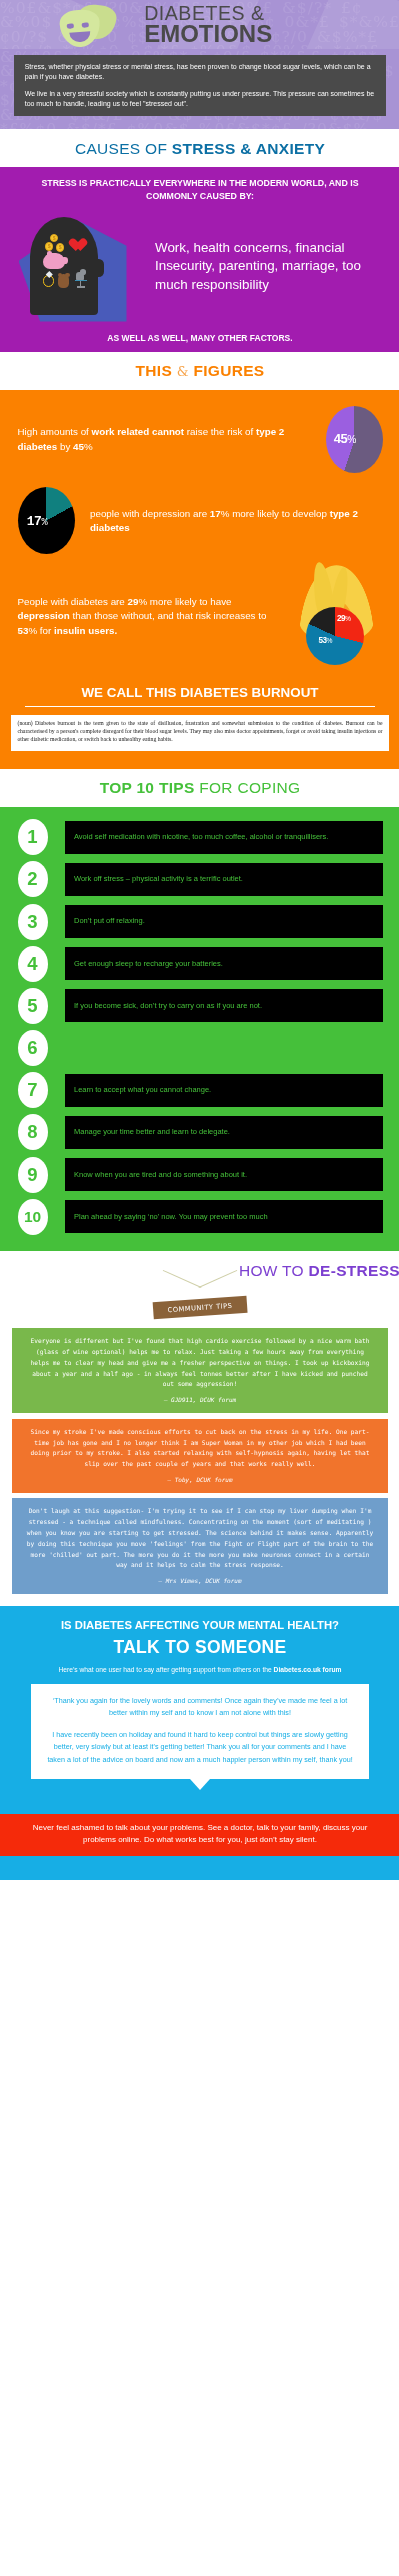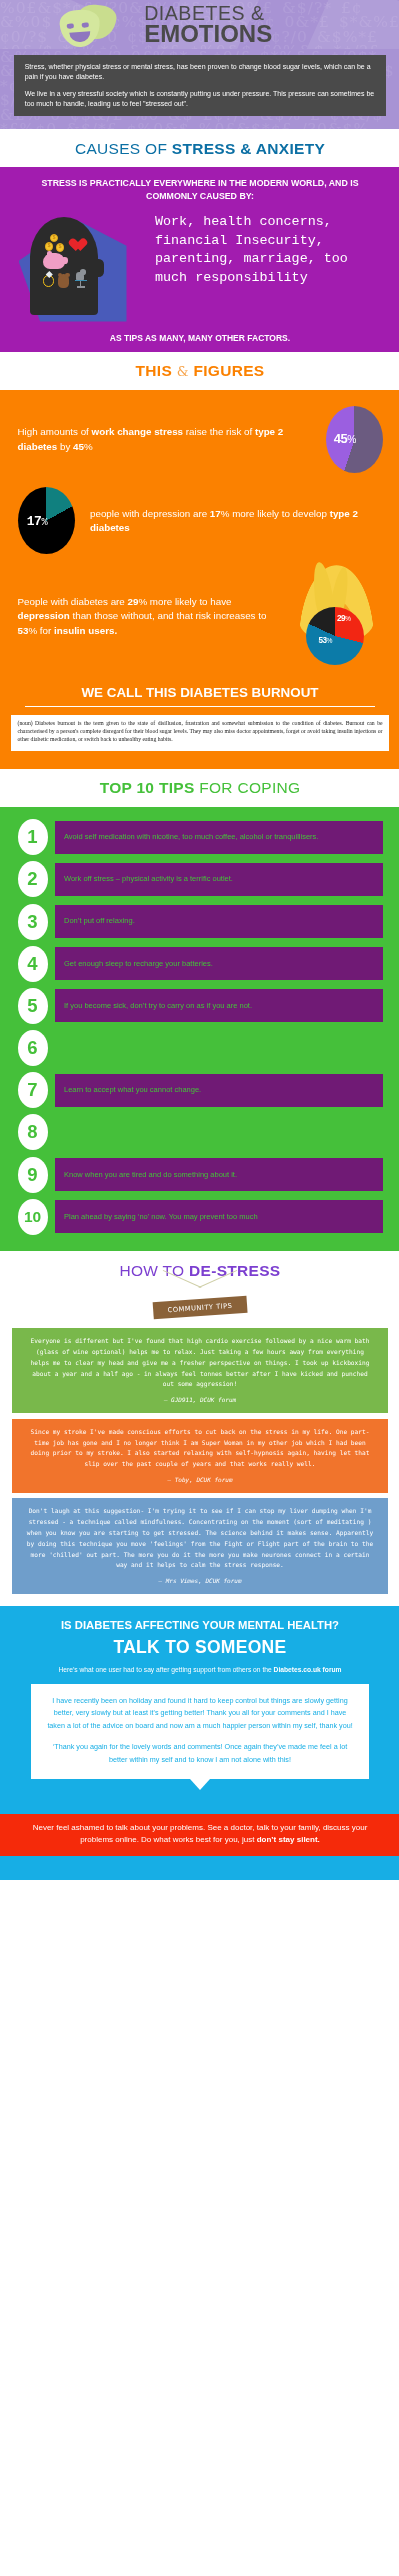--- a/index.html
+++ b/index.html
@@ -101,44 +101,44 @@
     text-align: center;
     padding: 10.3px 0 9.3px 0;
     font-size: 15.5px;
     letter-spacing: 0.3px;
   }
   .sec-title .light { font-weight: 300; }
   .sec-title .bold { font-weight: bold; }
   .sec-title.blue { color: #0b6fa4; }
   .sec-title.orange { color: #fb8100; }
   .sec-title.green { color: #45c03a; }
-  .sec-title.purple { color: #7c3fd0; }
+  .sec-title.purple { color: #7c3fd0; text-align: right; }
   .sec-title .amp { font-weight: 300; font-size: 13.4px; color: #f7a44b; font-family: "DejaVu Serif", serif; }
 
   
   .causes {
     background: #a21caf;
     color: #fff;
     padding: 8.2px 0 9.3px 0;
     position: relative;
     overflow: hidden;
   }
   .causes-head {
     text-align: center;
     font-weight: bold;
     font-size: 8.8px;
     line-height: 12.4px;
     padding: 2.1px 24px 0 24px;
   }
   .causes-body {
     display: flex;
+    align-items: center;
     margin-top: 11.3px;
     min-height: 106px;
     position: relative;
-    font-family: Liberation Mono, monospace;
   }
   .head-art { width: 155px; position: relative; height: 106px; flex: 0 0 155px; }
   .head-shadow {
     position: absolute; left: 18.5px; top: 7.2px;
     width: 108px; height: 101px;
     background: #0d85c2;
     clip-path: polygon(0% 40%, 55% 0%, 100% 25%, 100% 100%, 20% 100%);
     opacity: .6;
   }
   .head-silhouette {
@@ -221,24 +221,24 @@
   
   .tips { background: #45c03a; padding: 9.3px 0 13.4px 0; }
   .tip { display: flex; align-items: center; padding: 3.1px 17.5px; }
   .tip-num {
     flex: 0 0 30px; height: 36px; background: #fff; border-radius: 50%;
     color: #45c03a; font-weight: bold; font-size: 18.5px;
     display: flex; align-items: center; justify-content: center;
     margin-right: 7.2px;
   }
   .tip-body {
-    flex: 1; background: #701a75; color: #45c03a;
+    flex: 1; background: #000000; color: #45c03a;
     font-size: 7.5px; line-height: 10.3px;
     padding: 7.2px 9.3px; min-height: 33px;
-    display: flex; align-items: center;
+    display: flex; align-items: center; margin-left: 10px;
   }
 
   
   .destress { background: #fff; padding: 0 0 11.3px 0; }
   .sign-wrap { display: flex; justify-content: center; position: relative; height: 36px; margin-top: -2.1px; }
   .sign-strings { position: absolute; top: 0; left: 50%; transform: translateX(-50%); width: 77px; height: 17.5px; }
   .sign-strings:before, .sign-strings:after {
     content: ""; position: absolute; top: 0; width: 42px; height: 0.5px; background: #cfcfa8;
   }
   .sign-strings:before { left: -2.1px; transform: rotate(24deg); transform-origin: right top; }
@@ -284,21 +284,21 @@
     transform: translateX(-50%);
     border-left: 10.3px solid transparent;
     border-right: 10.3px solid transparent;
     border-top: 11.3px solid #fff;
   }
   .talk-gap { height: 35px; }
   .footer-red {
     background: #f52a0a; color: #fff; text-align: center;
     padding: 8.2px 26px 9.3px 26px; font-size: 8px; line-height: 12.4px; font-weight: 300;
   }
-  .footer-red b { font-weight: bold; }
+  .footer-red b { font-weight: normal; }
   .footer-tail { background: #17aee5; height: 24px; }
 </style>
 </head>
 <body>
 
 <div class="page">
 
   <div class="header">
     <div class="header-bg">
       <span>%0£&amp;$*¢£ /?0&amp;$%£*&amp;$ ¢0%£ &amp;$/?* £¢ &amp;%0$ *£&amp;/ ¢%$0£ &amp;*?/ £$%¢ 0&amp;*£</span>
@@ -358,34 +358,34 @@
         <div class="icon-blob worker" style="left:74px;top:56px;">
           <div class="headd"></div>
             <div class="torso"></div>
             <div class="desk"></div>
             <div class="leg"></div>
             <div class="legb"></div>
         </div>
       </div>
       <div class="causes-text">Work, health concerns, financial Insecurity, parenting, marriage, too much responsibility</div>
     </div>
-    <div class="causes-foot">AS TIPS AS MANY, MANY OTHER FACTORS.</div>
+    <div class="causes-foot">AS WELL AS WELL, MANY OTHER FACTORS.</div>
   </div>
 
   <div class="sec-title orange">
     <span class="bold">THIS</span>
     <span class="amp">&amp;</span>
     <span class="bold">FIGURES</span>
   </div>
 
   <div class="facts">
 
     <div class="fact-row">
       <div class="fact-text" style="flex:1;padding-right:12.4px;">
-        High amounts of <b>work change stress</b> raise the risk of <b>type 2 diabetes</b> by <b>45</b>%
+        High amounts of <b>work related cannot</b> raise the risk of <b>type 2 diabetes</b> by <b>45</b>%
       </div>
       <div class="pie" style="width:57px;height:67px;background:conic-gradient(#6b5b80 0deg 198deg,#9b5fe0 198deg 360deg);">
         <div class="plabel" style="left:8.2px;top:25px;">
           <span>45</span><span class="pct">%</span>
         </div>
       </div>
     </div>
 
     <div class="fact-row">
       <div class="pie" style="width:57px;height:67px;background:conic-gradient(#10807f 0deg 61deg,#000 61deg 360deg);margin-right:15.5px;font-family:Liberation Mono, monospace;">
@@ -454,20 +454,21 @@
     </div>
     <div class="tip">
       <div class="tip-num">6</div>
     </div>
     <div class="tip">
       <div class="tip-num">7</div>
       <div class="tip-body">Learn to accept what you cannot change.</div>
     </div>
     <div class="tip">
       <div class="tip-num">8</div>
+      <div class="tip-body">Manage your time better and learn to delegate.</div>
     </div>
     <div class="tip">
       <div class="tip-num">9</div>
       <div class="tip-body">Know when you are tired and do something about it.</div>
     </div>
     <div class="tip">
       <div class="tip-num" style="font-size:15.5px;">10</div>
       <div class="tip-body">Plan ahead by saying ‘no’ now. You may prevent too much</div>
     </div>
   </div>
@@ -496,22 +497,22 @@
     </div>
   </div>
 
   <div class="talk">
     <h2>IS DIABETES AFFECTING YOUR MENTAL HEALTH?</h2>
     <h1>TALK TO SOMEONE</h1>
     <div class="sub">
       Here’s what one user had to say after getting support from others on the <b>Diabetes.co.uk forum</b>
     </div>
     <div class="bubble">
+      <p>‘Thank you again for the lovely words and comments! Once again they’ve made me feel a lot better within my self and to know I am not alone with this!</p>
       <p>I have recently been on holiday and found it hard to keep control but things are slowly getting better, very slowly but at least it's getting better! Thank you all for your comments and I have taken a lot of the advice on board and now am a much happier person within my self, thank you!</p>
-      <p>‘Thank you again for the lovely words and comments! Once again they’ve made me feel a lot better within my self and to know I am not alone with this!</p>
     </div>
     <div class="talk-gap"></div>
   </div>
 
   <div class="footer-red">
     Never feel ashamed to talk about your problems. See a doctor, talk to your family, discuss your problems online. Do what works best for you, just <b>don’t stay silent.</b>
   </div>
   <div class="footer-tail"></div>
 
 </div>

